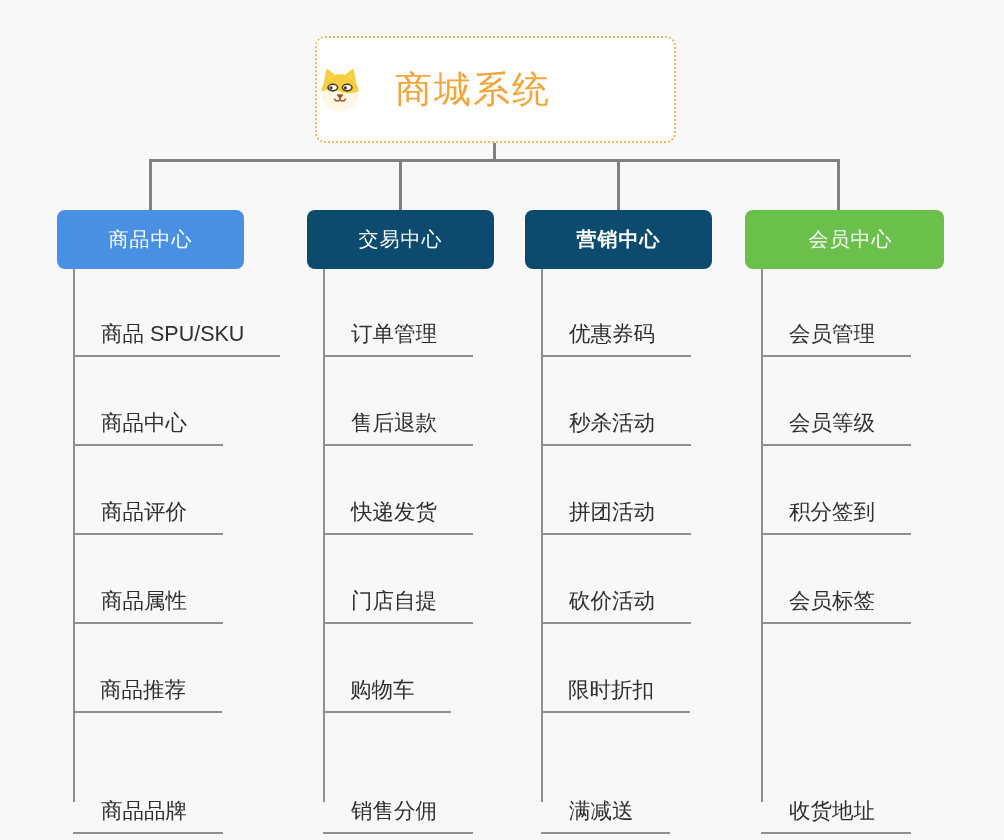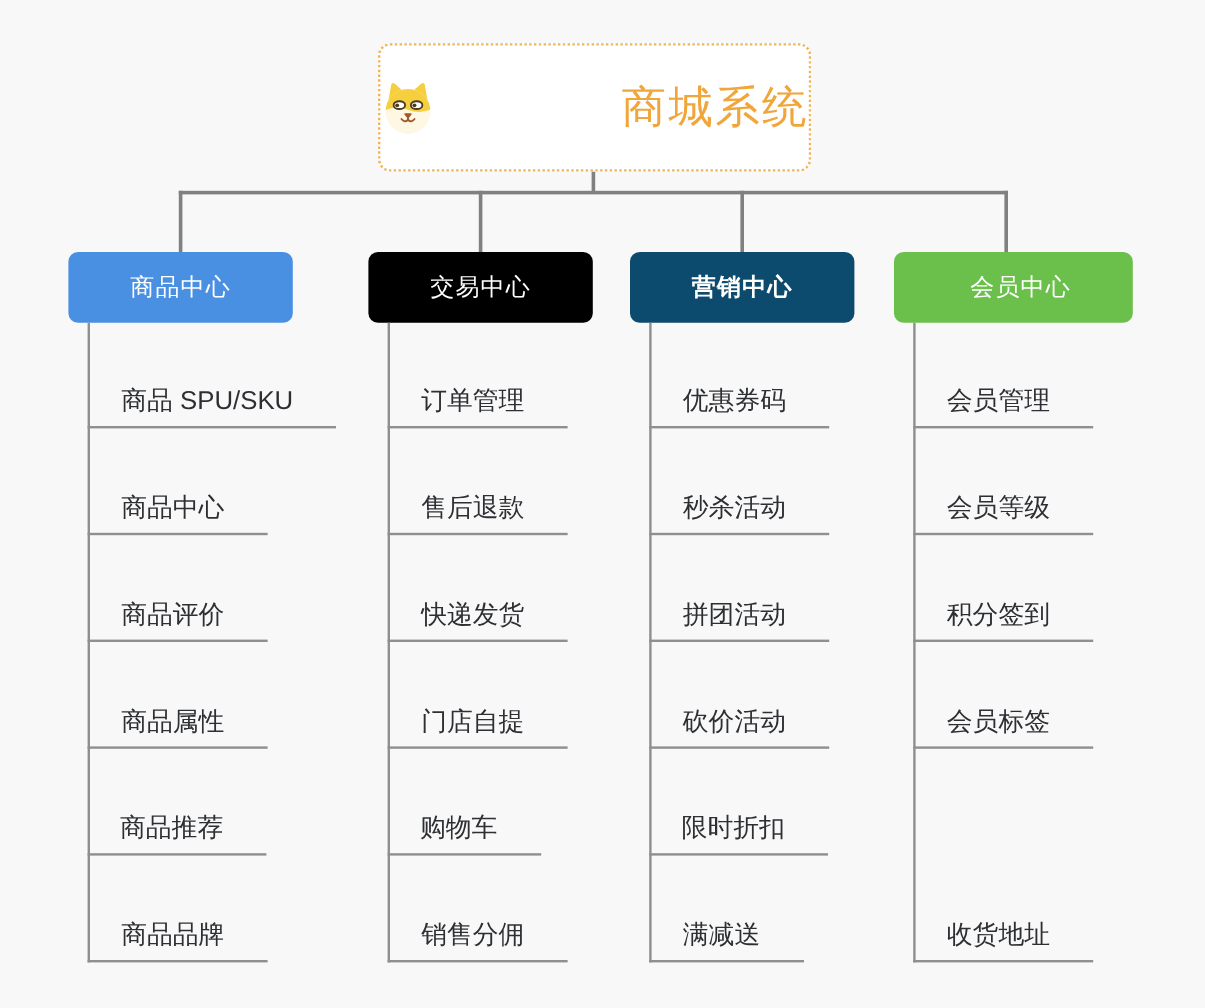--- a/index.html
+++ b/index.html
@@ -18,21 +18,21 @@
   .conn.drop      { top: 159px; width: 3px; height: 53px; }
   .conn.drop.d1 { left: 149px; }
   .conn.drop.d2 { left: 399px; }
   .conn.drop.d3 { left: 617px; }
   .conn.drop.d4 { left: 837px; }
 
   
   .root-node {
     position: absolute; left: 315px; top: 36px; width: 361px; height: 107px;
     background: #ffffff; border: 2px dotted #f0b45c; border-radius: 10px;
-    display: flex; align-items: center; justify-content: space-between; gap: 32px;
+    display: flex; align-items: center; justify-content: flex-start; gap: 32px;
     box-sizing: border-box;
   }
   .root-title {
     font-size: 37px; color: #f0a63a; letter-spacing: 2px; white-space: nowrap;
   }
 
   
   .branch { position: absolute; top: 210px; width: 250px; height: 600px; }
   .branch.b1 { left: 57px; }
   .branch.b2 { left: 307px; }
@@ -57,21 +57,21 @@
     border-bottom: 2px solid #8f8f8f;
     display: flex; align-items: flex-end;
     font-size: 21.5px; color: #2d2f33; white-space: nowrap;
   }
   .item span { margin-bottom: 7px; }
   .item.i0 { top: 103px; }
   .item.i1 { top: 192px; }
   .item.i2 { top: 281px; }
   .item.i3 { top: 370px; }
   .item.i4 { top: 459px; padding-left: 27px; }
-  .item.i5 { top: 548px; }
+  .item.i5 { top: 580px; }
 </style>
 </head>
 <body>
 
 <div class="canvas">
 
   <div class="conn root-drop"></div>
   <div class="conn bus"></div>
   <div class="conn drop d1"></div>
   <div class="conn drop d2"></div>
@@ -120,21 +120,21 @@
       </div>
     <div class="item i4">
         <span>商品推荐</span>
       </div>
     <div class="item i5">
         <span>商品品牌</span>
       </div>
   </div>
 
   <div class="branch b2">
-    <div class="branch-header" style="background-color: #000000;">交易中心</div>
+    <div class="branch-header" style="background-color: #0c4a6e;">交易中心</div>
     <div class="spine"></div>
     <div class="item i0">
         <span>订单管理</span>
       </div>
     <div class="item i1">
         <span>售后退款</span>
       </div>
     <div class="item i2">
         <span>快递发货</span>
       </div>

